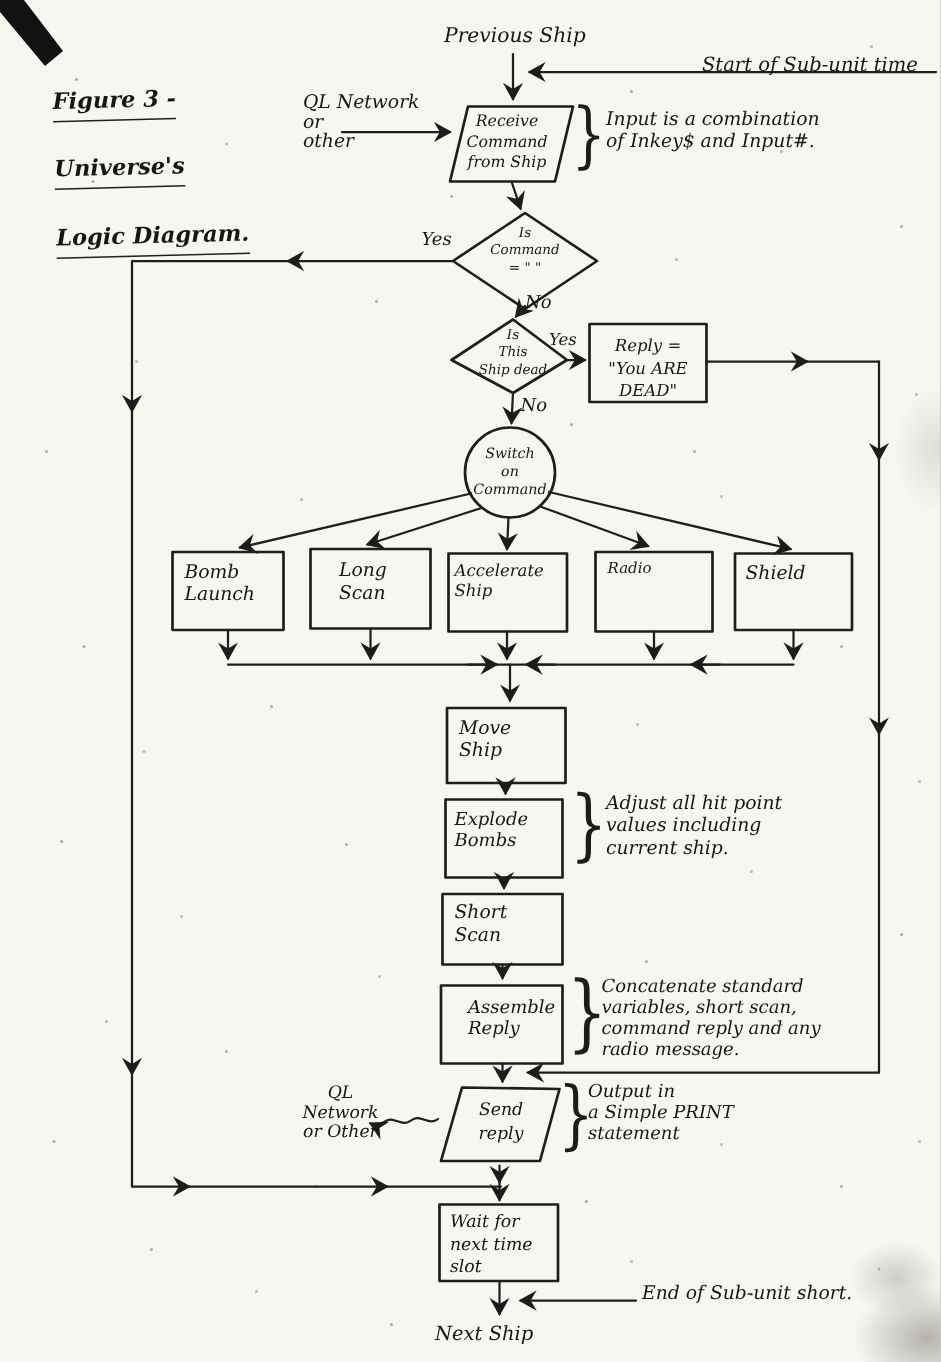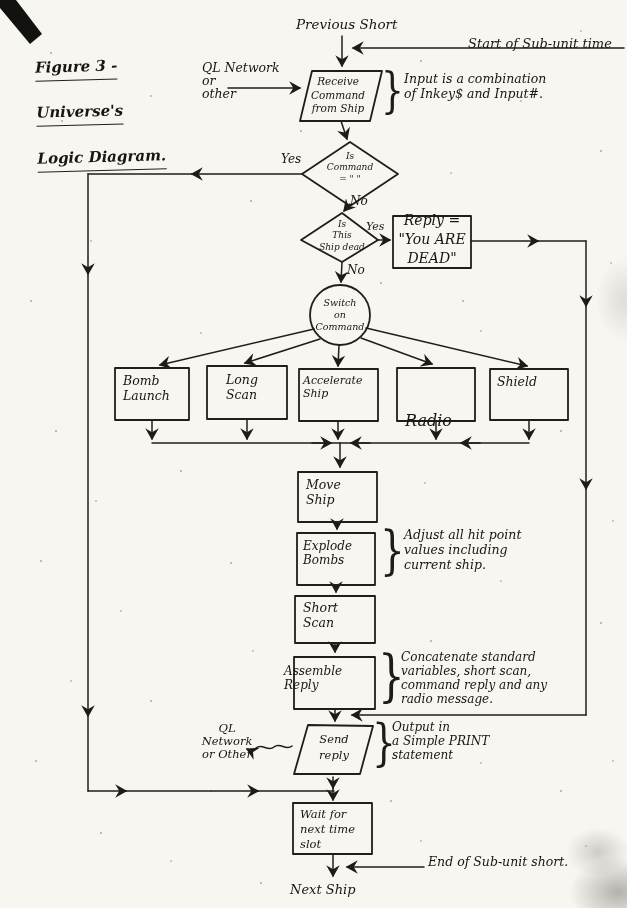--- a/index.html
+++ b/index.html
@@ -131,21 +131,21 @@
       <rect x="293" y="803" width="79" height="51"></rect>
     </g>
   </svg>
 
   <div class="t title" style="left:36px;top:34px;">
     <span class="u">Figure 3 -</span><br>
     <span class="u">Universe's</span><br>
     <span class="u">Logic Diagram.</span>
   </div>
 
-  <div class="t" style="left:296px;top:17px;font-size:13.5px;">Previous Short</div>
+  <div class="t" style="left:296px;top:17px;font-size:13.5px;">Previous Ship</div>
   <div class="t" style="left:468px;top:36px;font-size:13px;font-style:italic;">Start of Sub-unit time</div>
   <div class="t" style="left:202px;top:61px;font-size:12.5px;line-height:1.05;">QL Network
 or
 other</div>
 
   <div class="t ctr" style="left:302px;top:75px;width:72px;font-size:10.5px;line-height:1.3;">Receive
 Command
 from Ship</div>
   <div class="brace" style="left:381px;top:66px;font-size:48px;">}</div>
   <div class="t" style="left:404px;top:72px;font-size:12.5px;">Input is a combination
@@ -154,52 +154,52 @@
   <div class="t" style="left:281px;top:152px;font-size:12px;">Yes</div>
   <div class="t ctr" style="left:302px;top:151px;width:96px;font-size:9px;line-height:1.25;">Is
 Command
 = " "</div>
   <div class="t" style="left:350px;top:194px;font-size:12px;">No</div>
 
   <div class="t ctr" style="left:296px;top:219px;width:92px;font-size:9px;line-height:1.25;">Is
 This
 Ship dead</div>
   <div class="t" style="left:366px;top:221px;font-size:11px;">Yes</div>
-  <div class="t ctr" style="left:394px;top:211px;width:76px;font-size:14px;line-height:1.35;">Reply =
+  <div class="t ctr" style="left:394px;top:224px;width:76px;font-size:11px;line-height:1.35;">Reply =
 "You ARE
 DEAD"</div>
   <div class="t" style="left:347px;top:263px;font-size:12px;">No</div>
 
   <div class="t ctr" style="left:310px;top:297px;width:60px;font-size:9.5px;line-height:1.25;">Switch
 on
 Command</div>
 
   <div class="t" style="left:123px;top:374px;font-size:12.5px;">Bomb
 Launch</div>
   <div class="t" style="left:226px;top:373px;font-size:12.5px;">Long
 Scan</div>
   <div class="t" style="left:303px;top:375px;font-size:11px;">Accelerate
 Ship</div>
-  <div class="t" style="left:405px;top:374px;font-size:16px;margin-top:38px;">Radio</div>
+  <div class="t" style="left:405px;top:374px;font-size:10px;">Radio</div>
   <div class="t" style="left:497px;top:375px;font-size:12.5px;">Shield</div>
 
   <div class="t" style="left:306px;top:478px;font-size:12.5px;">Move
 Ship</div>
 
   <div class="t" style="left:303px;top:539px;font-size:12px;">Explode
 Bombs</div>
   <div class="brace" style="left:380px;top:524px;font-size:52px;">}</div>
   <div class="t" style="left:404px;top:528px;font-size:12.5px;">Adjust all hit point
 values including
 current ship.</div>
 
   <div class="t" style="left:303px;top:601px;font-size:12.5px;">Short
 Scan</div>
 
-  <div class="t" style="left:284px;top:664px;font-size:12px;">Assemble
+  <div class="t" style="left:312px;top:664px;font-size:12px;">Assemble
 Reply</div>
   <div class="brace" style="left:378px;top:648px;font-size:56px;">}</div>
   <div class="t" style="left:401px;top:650px;font-size:12px;">Concatenate standard
 variables, short scan,
 command reply and any
 radio message.</div>
 
   <div class="t ctr" style="left:196px;top:722px;width:62px;font-size:11.5px;line-height:1.15;">QL Network
 or Other</div>
   <div class="t ctr" style="left:303px;top:732px;width:62px;font-size:11.5px;line-height:1.35;">Send

